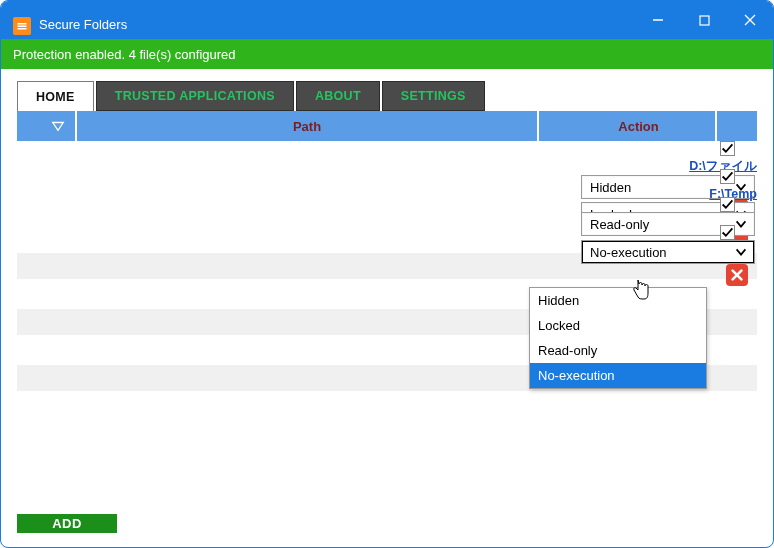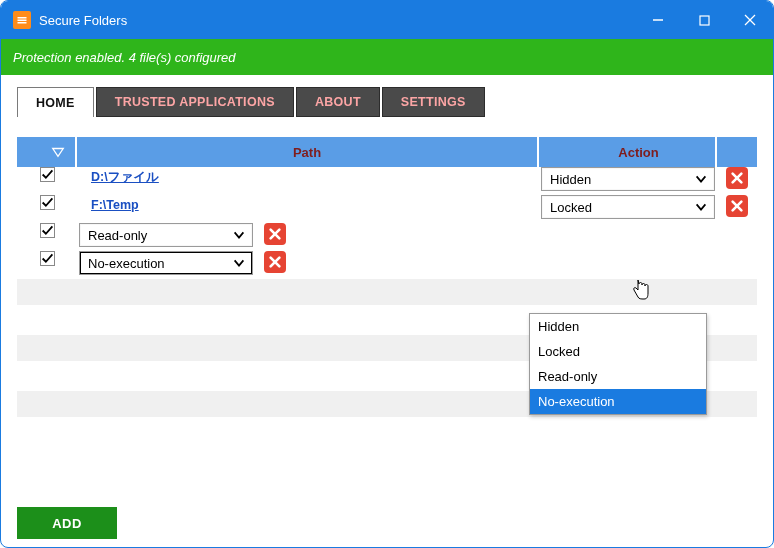--- a/index.html
+++ b/index.html
@@ -1,37 +1,37 @@
 <!DOCTYPE html>
 <html><head>
 <meta charset="utf-8">
 <style>
   * { box-sizing: border-box; margin: 0; padding: 0; font-family: "Segoe UI", Arial, sans-serif; }
   body { background: #fff; }
   .window { width: 774px; height: 548px; border: 1px solid #1a7be0; border-radius: 8px; overflow: hidden; position: relative; background: #fff; box-shadow: 0 0 0 1px rgba(0,0,0,0.02); }
-  .titlebar { height: 38px; background: #1a7be0; display: flex; align-items: center; color: #fff; font-size: 13px; padding: 4px 12px; position: relative; }
+  .titlebar { height: 38px; background: #1a7be0; display: flex; align-items: flex-start; color: #fff; font-size: 13px; padding: 16px 12px; position: relative; }
   .titlebar-icon { width: 18px; height: 18px; background: #ff8c1a; border-radius: 2px; margin-right: 8px; display: inline-flex; align-items: center; justify-content: center; }
   .titlebar-icon svg { width: 12px; height: 12px; }
   .window-controls { position: absolute; right: 0; top: 0; height: 100%; display: flex; }
   .wc-btn { width: 46px; height: 100%; display: flex; align-items: center; justify-content: center; color: #fff; }
-  .statusbar { height: 30px; background: #2fb51b; color: #fff; font-size: 13px; padding: 18px 12px; display: flex; align-items: center; font-style: italic; }
+  .statusbar { height: 30px; background: #2fb51b; color: #fff; font-size: 13px; padding: 12px 12px; display: flex; align-items: center; }
   .content { padding: 12px 16px 16px 16px; position: relative; height: calc(100% - 68px); }
-  .tabs { display: flex; height: 30px; margin-bottom: 20px; }
+  .tabs { display: flex; height: 30px; margin-bottom: 0; }
   .tab { height: 30px; padding: 0 18px; font-size: 12.5px; font-weight: 600; display: flex; align-items: center; letter-spacing: 0.3px; }
   .tab.active { background: #fff; color: #111; border: 1px solid #7a7a7a; border-bottom: none; }
-  .tab.inactive { background: #4a4a4a; color: #fca5a5; border: 1px solid #2c2c2c; margin-left: 2px; }
+  .tab.inactive { background: #4a4a4a; color: #22c55e; border: 1px solid #2c2c2c; margin-left: 2px; }
   .grid { width: 100%; position: relative; }
   .grid-header { display: flex; width: 100%; }
   .gh-cell { background: #5a9de6; color: #7f1d1d; font-weight: 600; font-size: 13px; height: 30px; display: flex; align-items: center; justify-content: center; border-right: 2px solid #fff; }
   .gh-check { width: 60px; display:flex; justify-content:flex-end; padding-right:10px; }
   .gh-path { flex: 1; }
   .gh-action { width: 178px; padding-left: 23px; }
   .gh-del { width: 40px; border-right: none; }
   .sort-icon { width: 14px; height: 14px; }
-  .row { display: flex; align-items: flex-start; height: 28px; border-bottom: 2px solid #fff; background:#fff; }
+  .row { display: flex; align-items: flex-end; height: 28px; border-bottom: 2px solid #fff; background:#fff;flex-direction:column; }
   .rc-check { width: 60px; display: flex; justify-content: center; align-items: center; }
   .checkbox { width: 15px; height: 15px; border: 1px solid #888; display: inline-flex; align-items: center; justify-content: center; background:#fff; }
   .checkbox svg { width: 13px; height: 13px; }
   .rc-path { flex: 1; padding-left: 14px; }
   .rc-path a { color: #1a4fc2; font-size: 12.5px; font-weight: 600; text-decoration: underline; }
   .rc-action { width: 178px; padding: 0 2px; }
   .select { width: 100%; height: 24px; border: 1px solid #9a9a9a; display: flex; align-items: center; justify-content: space-between; padding: 0 6px 0 8px; font-size: 13px; background:#fff; box-shadow: inset 0 0 0 1px rgba(0,0,0,0.03); }
   .select.open { box-shadow: 0 0 0 1px #000 inset; }
   .chev { width: 14px; height: 14px; }
   .rc-del { width: 40px; display: flex; justify-content: center; }
@@ -39,21 +39,21 @@
   .del-btn svg { width: 14px; height: 14px; }
   .empty-row { height: 28px; background: #f0f0f0; border-bottom: 2px solid #fff; }
   .empty-row.white { background: #fff; }
   .dropdown { position: absolute; left: 512px; top: 98px; width: 178px; background: #fff; border: 1px solid #9a9a9a; box-shadow: 1px 2px 4px rgba(0,0,0,0.2); z-index: 50; }
   .dropdown-item { height: 25px; display: flex; align-items: center; padding: 0 8px; font-size: 13px; }
   .dropdown-item.active { background: #1a7be0; color: #fff; }
   .bottom { position: absolute; left: 16px; right: 16px; bottom: 14px; display: flex; align-items: center; justify-content: space-between; }
   .enable-label { font-size: 22px; color: #222; font-weight: 400; }
   .toggle { width: 68px; height: 24px; border: 1px solid #555; margin-left: 12px; position: relative; background: #2fb51b; display: inline-block; vertical-align: middle; }
   .toggle-knob { position: absolute; right: 0; top: 0; width: 18px; height: 100%; background: #3a3a3a; }
-  .add-btn { width: 100px; height: 32px; background: #1c8f1a; color: #fff; font-size: 13px; font-weight: 600; display: flex; align-items: center; justify-content: center; letter-spacing: 0.5px; text-align: center; }
+  .add-btn { width: 100px; height: 19px; background: #1c8f1a; color: #fff; font-size: 13px; font-weight: 600; display: flex; align-items: center; justify-content: center; letter-spacing: 0.5px; text-align: center; }
   .cursor { position: absolute; left: 631px; top: 277px; z-index: 60; pointer-events: none; }
 </style>
 </head>
 <body>
 
 <div class="window">
 
   <div class="titlebar">
     <span class="titlebar-icon">
       <svg viewBox="0 0 24 24">

